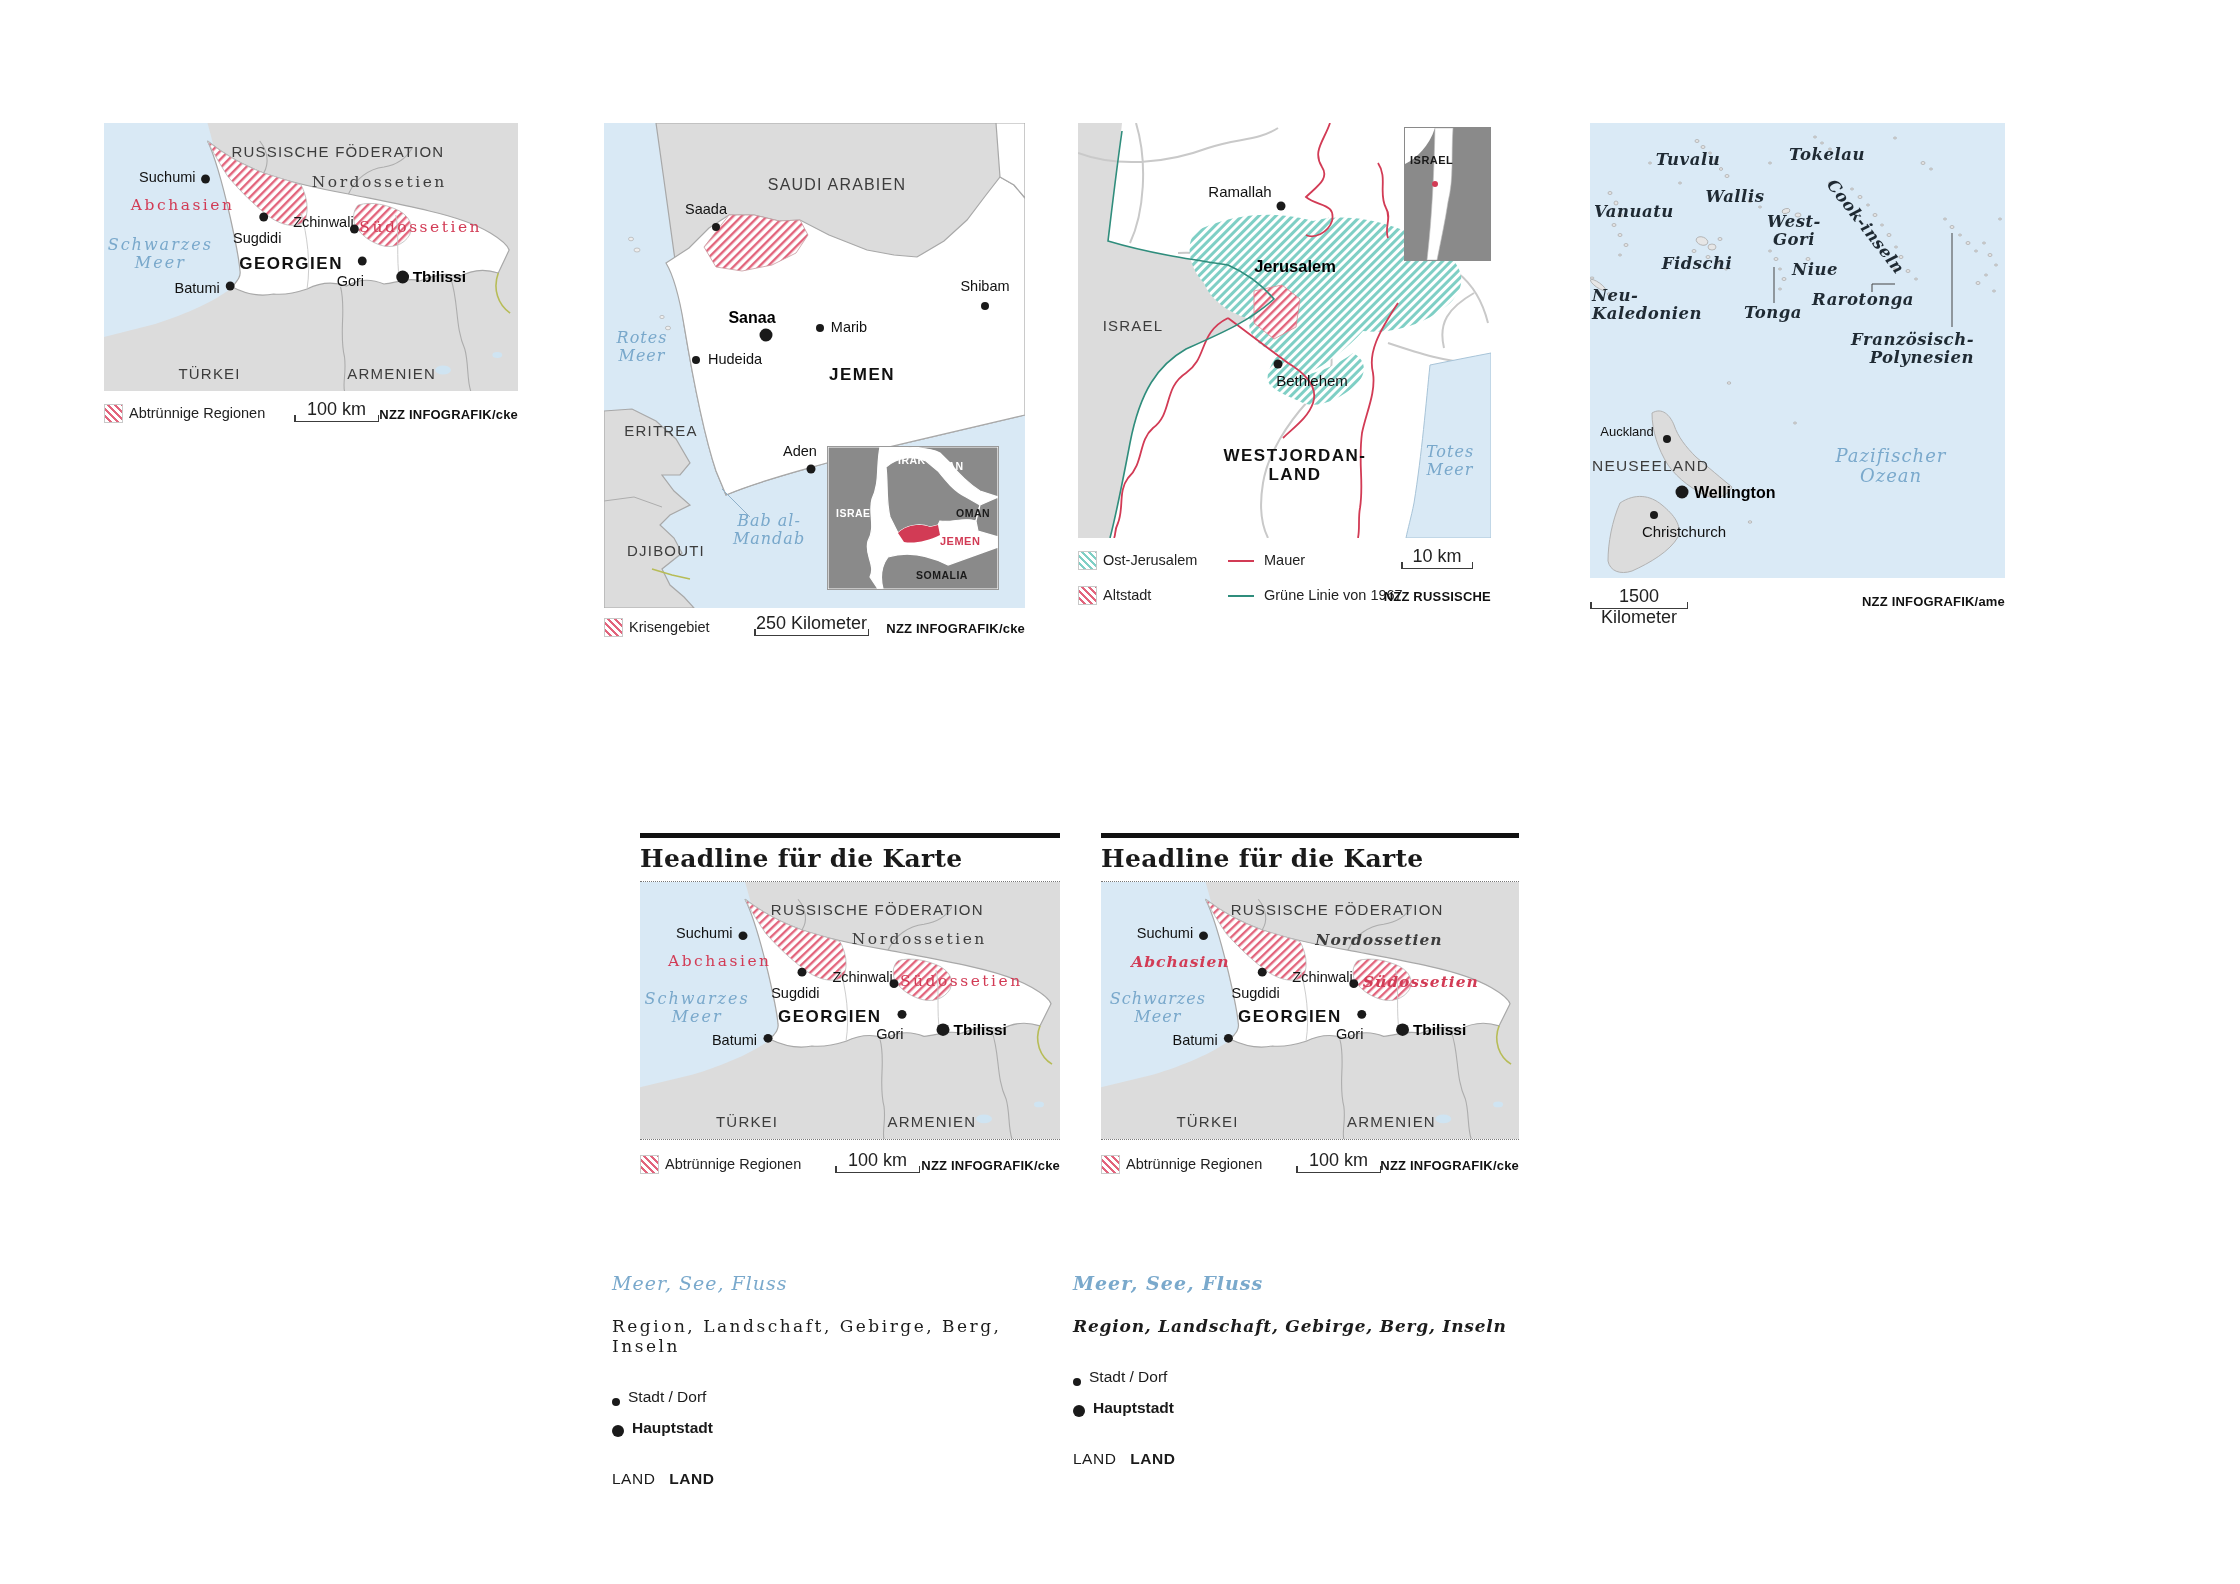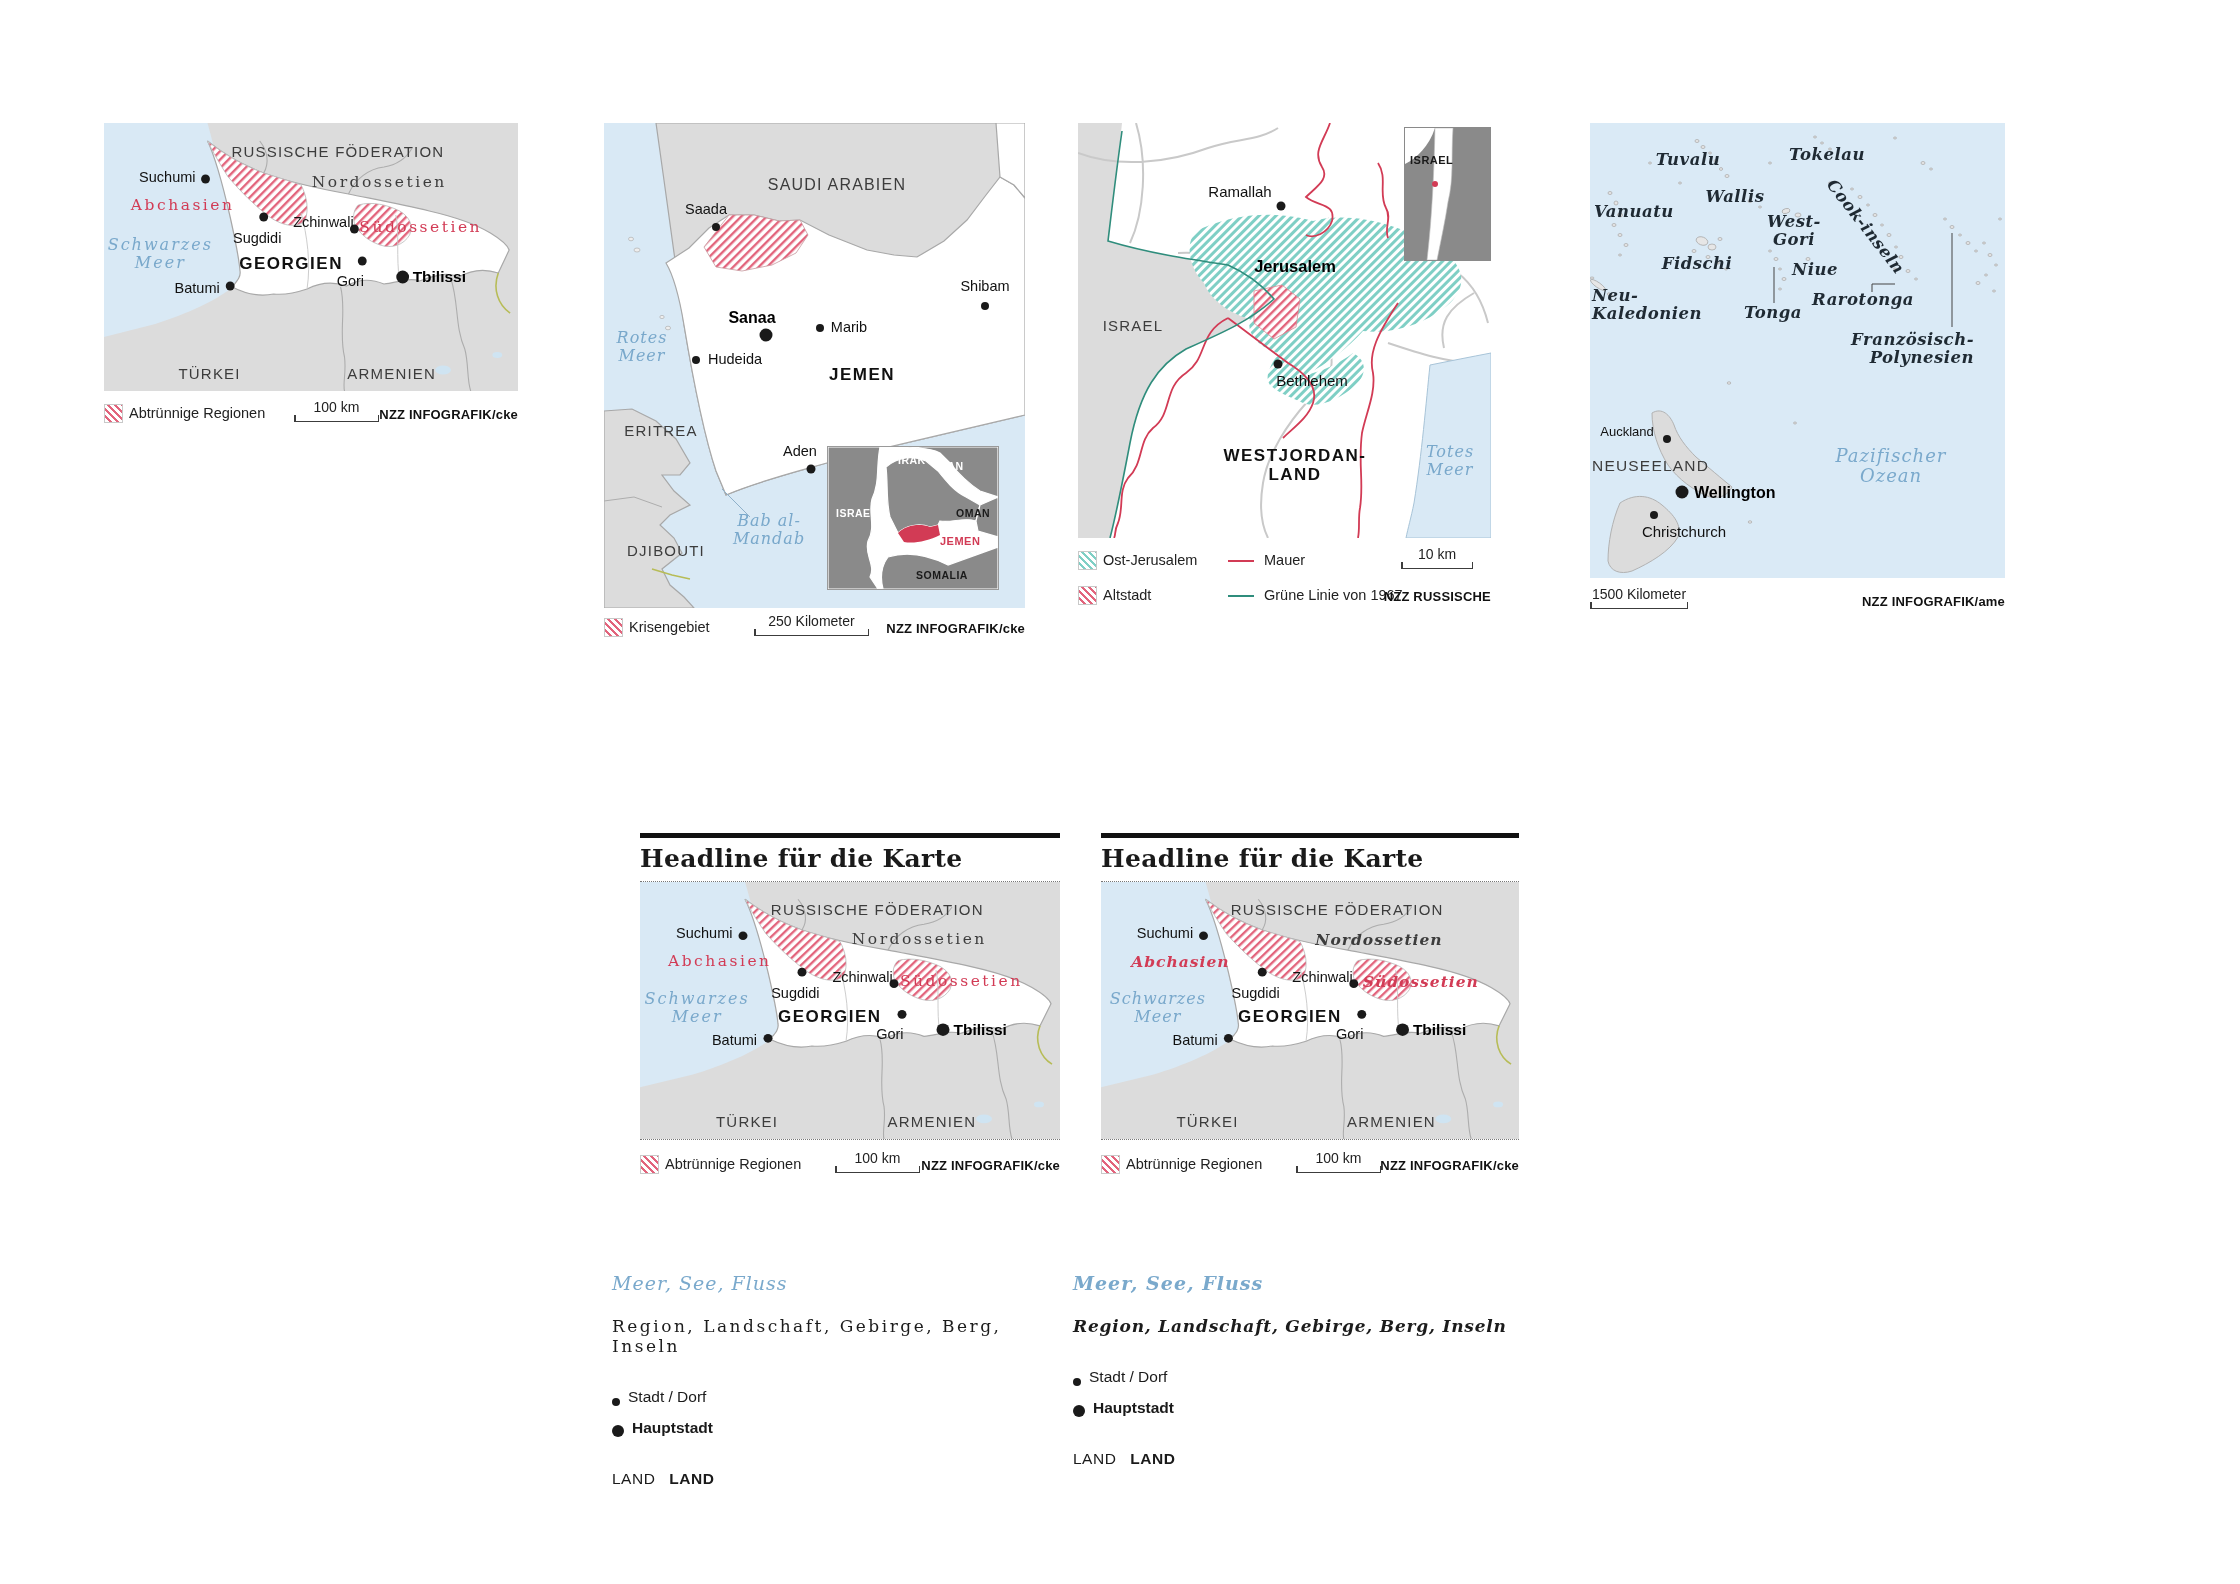--- a/index.html
+++ b/index.html
@@ -26,21 +26,21 @@
   .legend .swatch{position:absolute;left:0;top:3px;width:17px;height:17px;border:.5px solid #c9c9c9;}
   .sw-red{background:repeating-linear-gradient(45deg,#fff 0,#fff 3px,#e2647c 3px,#e2647c 5px);}
   .sw-teal{background:repeating-linear-gradient(45deg,#fff 0,#fff 3px,#7fcfc5 3px,#7fcfc5 5px);}
   .legend .ltext{position:absolute;top:4px;font-size:14.5px;color:#222;}
   .lineswatch{position:absolute;width:26px;height:0;top:12px;}
   .ls-red{border-top:2px solid #d23b55;}
   .ls-teal{border-top:2px solid #2f8d7c;}
   .scalebar{position:absolute;height:22px;border-bottom:1.5px solid #3c3c3c;}
   .scalebar::before,.scalebar::after{content:"";position:absolute;bottom:0;width:1.5px;height:6px;background:#3c3c3c;}
   .scalebar::before{left:0;} .scalebar::after{right:0;}
-  .scalebar span{display:block;text-align:center;font-size:14px;color:#222;margin-bottom:1px;}
+  .scalebar span{display:block;text-align:center;font-size:18px;color:#222;margin-bottom:1px;}
   .credit{position:absolute;right:0;top:6px;font-size:13px;font-weight:bold;color:#111;letter-spacing:.2px;}
   .panel{position:absolute;margin-left:32px;}
   .panel-bar{height:5px;background:#111;}
   .panel-headline{margin:6px 0 8px 0;font-family:"DejaVu Serif",serif;font-weight:bold;font-size:25px;color:#1a1a1a;letter-spacing:.3px;}
   .panel-map{position:relative;height:257px;border-top:1px dotted #777;border-bottom:1px dotted #777;overflow:hidden;}
   .panel .legend{position:relative;margin-top:12px;width:100%;}
   .specimen{position:absolute;}
   .sp-meer{font-family:"DejaVu Serif",serif;font-style:italic;font-size:19px;color:#7aa9cc;letter-spacing:1px;}
   .sp-region{margin-top:22px;font-family:"DejaVu Serif",serif;font-size:17px;color:#1c1c1c;letter-spacing:2.5px;}
   .sp-italic .sp-meer{font-weight:bold;}

